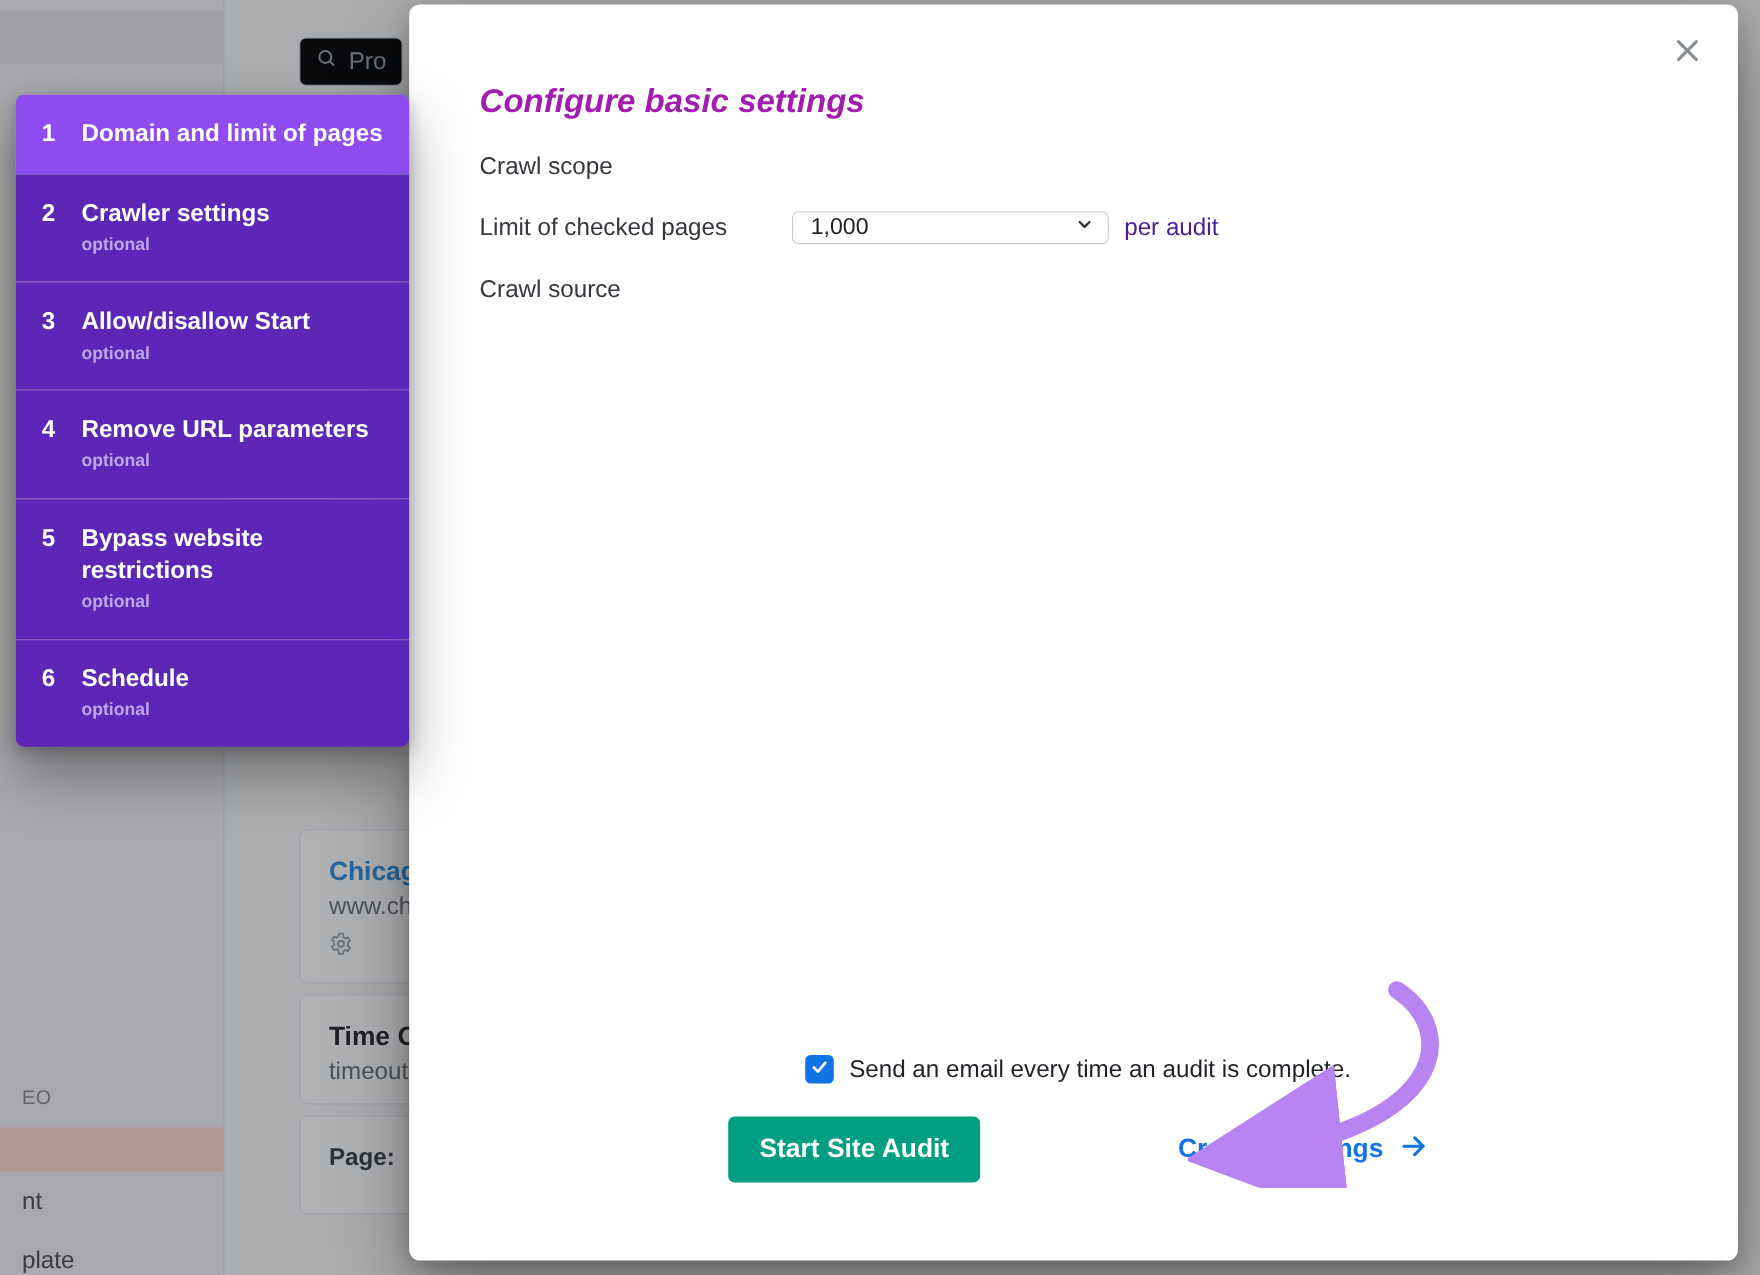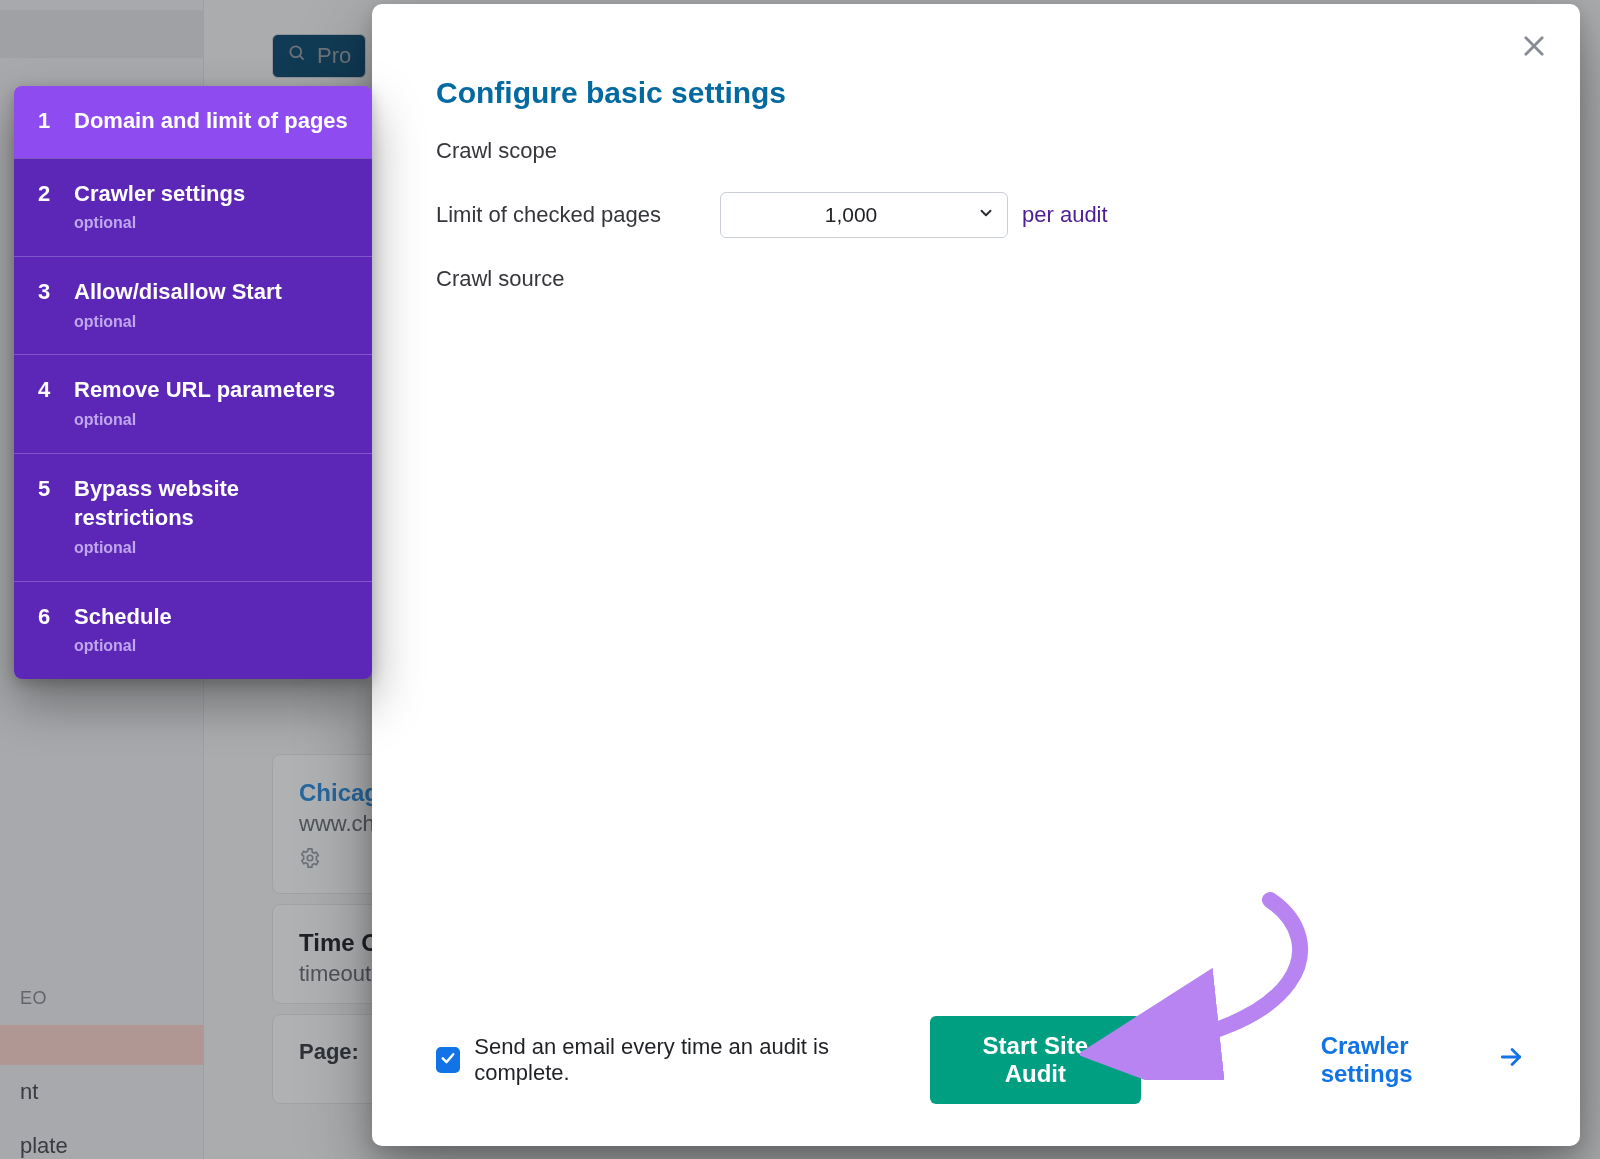--- a/index.html
+++ b/index.html
@@ -21,21 +21,21 @@
   .bg-sidebar .sec { padding: 30px 20px 6px; font-size: 18px; letter-spacing: 0.5px; color: #8a8a92; }
   .bg-sidebar .hl { background: #ffd7cf; height: 40px; margin-top: 10px; }
 
   .bg-main {
     position: absolute; left: 224px; top: 0; right: 0; bottom: 0;
     padding: 34px 0 0 48px;
   }
   .bg-search {
     display: inline-flex; align-items: flex-end; gap: 10px;
     border: 1px solid #cfd3da; border-radius: 6px; padding: 8px 14px; color: #9aa0a9;
-    font-size: 22px; font-weight: 500; background: #0c4a6e;
+    font-size: 22px; font-weight: 500; background: #000000;
   }
   .bg-card {
     position: absolute; left: 48px; right: 40px;
     border: 1px solid #e6e8ec; border-radius: 8px;
     background: #fff; padding: 24px 26px;
   }
   .bg-card.c1 { top: 754px; height: 140px; }
   .bg-card.c2 { top: 904px; height: 100px; }
   .bg-card.c3 { top: 1014px; height: 90px; }
   .bg-link { color: #2d8edd; font-size: 24px; font-weight: 700; }
@@ -77,45 +77,45 @@
   .modal .close {
     position: absolute; right: 24px; top: 22px; width: 44px; height: 44px;
     display: flex; align-items: center; justify-content: center;
     color: #878b94; cursor: pointer; border-radius: 6px;
   }
   .modal .close svg { width: 28px; height: 28px; }
   .modal h1 {
     font-size: 40px; font-weight: 800; color: #16171a; letter-spacing: -0.2px;
   }
   .modal h2 {
-    font-size: 30px; font-weight: 800; color: #0369a1; margin-top: 28px;
+    font-size: 30px; font-weight: 800; color: #a21caf; margin-top: 28px; font-style: italic;
   }
   .form { margin-top: 28px; font-size: 22px; color: #2c2e34; }
   .row { display: flex; align-items: center; margin-top: 28px; }
   .row:first-child { margin-top: 26px; }
   .row .label { width: 284px; color: #34363c; font-weight: 500; }
   .row .value { display: flex; align-items: center; gap: 14px; }
   .domain { font-weight: 800; color: #17181b; }
   .hint { color: #8a8e97; font-weight: 500; }
   .edit-ico { color: #9aa0a9; display: inline-flex; }
   .edit-ico svg { width: 22px; height: 22px; cursor: pointer; }
 
   .select {
-    position: relative; min-width: 288px; height: 46px;
+    position: relative; min-width: 288px; height: 30px;
     border: 1px solid #c9ced7; border-radius: 6px; background: #fff;
     display: flex; align-items: center; padding: 0 42px 0 16px;
-    font-size: 21px; color: #1e2024; cursor: pointer; justify-content: center;
+    font-size: 21px; color: #1e2024; cursor: pointer;
   }
   .select .chev { position: absolute; right: 12px; top: 50%; transform: translateY(-50%); color: #2b2d33; }
   .per { font-size: 22px; color: #4c1d95; }
 
   
   .footer {
-    position: absolute; left: 64px; right: 56px; bottom: 42px;
-    display: flex; flex-direction: row; align-items: center; gap: 30px;
+    position: absolute; left: 64px; right: 56px; bottom: 71px;
+    display: flex; flex-direction: column; align-items: center; gap: 30px;
   }
   .chk-row { display: flex; align-items: center; gap: 14px; font-size: 22px; color: #1f2126; }
   .chk {
     width: 26px; height: 26px; border-radius: 5px; background: #1173e6;
     display: flex; align-items: center; justify-content: center; color: #fff;
     cursor: pointer;
   }
   .chk svg { width: 18px; height: 18px; }
   .actions { display: flex; align-items: center; gap: 180px; }
   .btn-primary {

